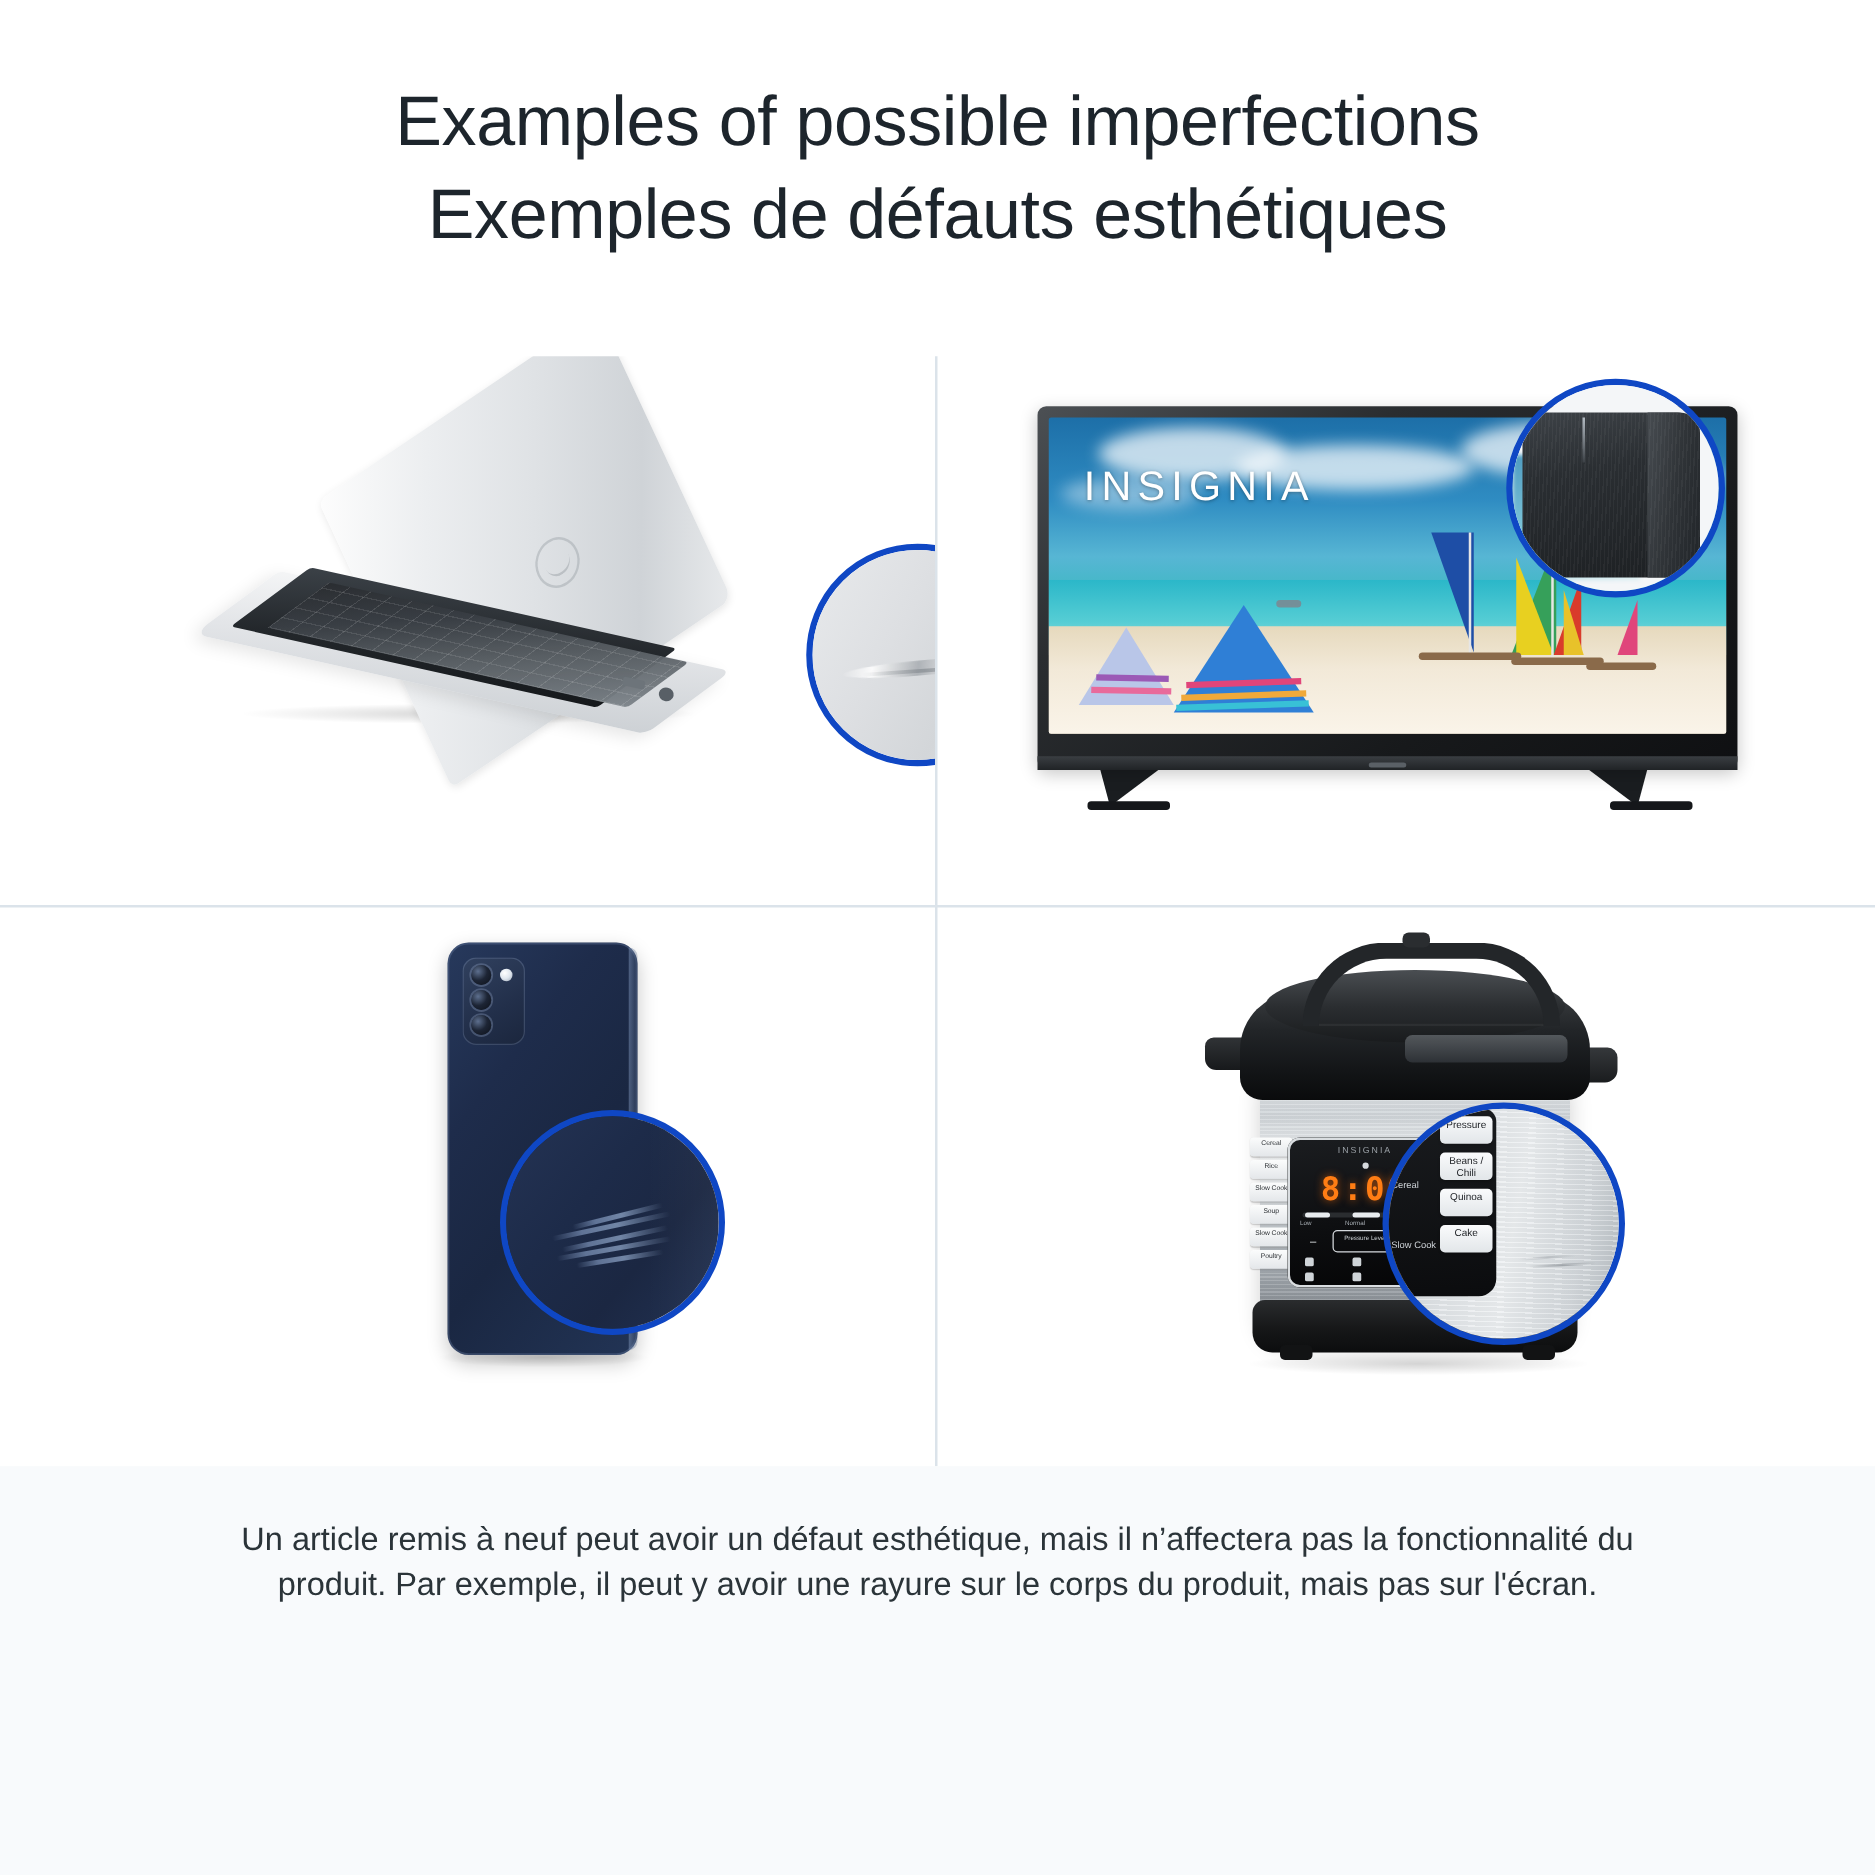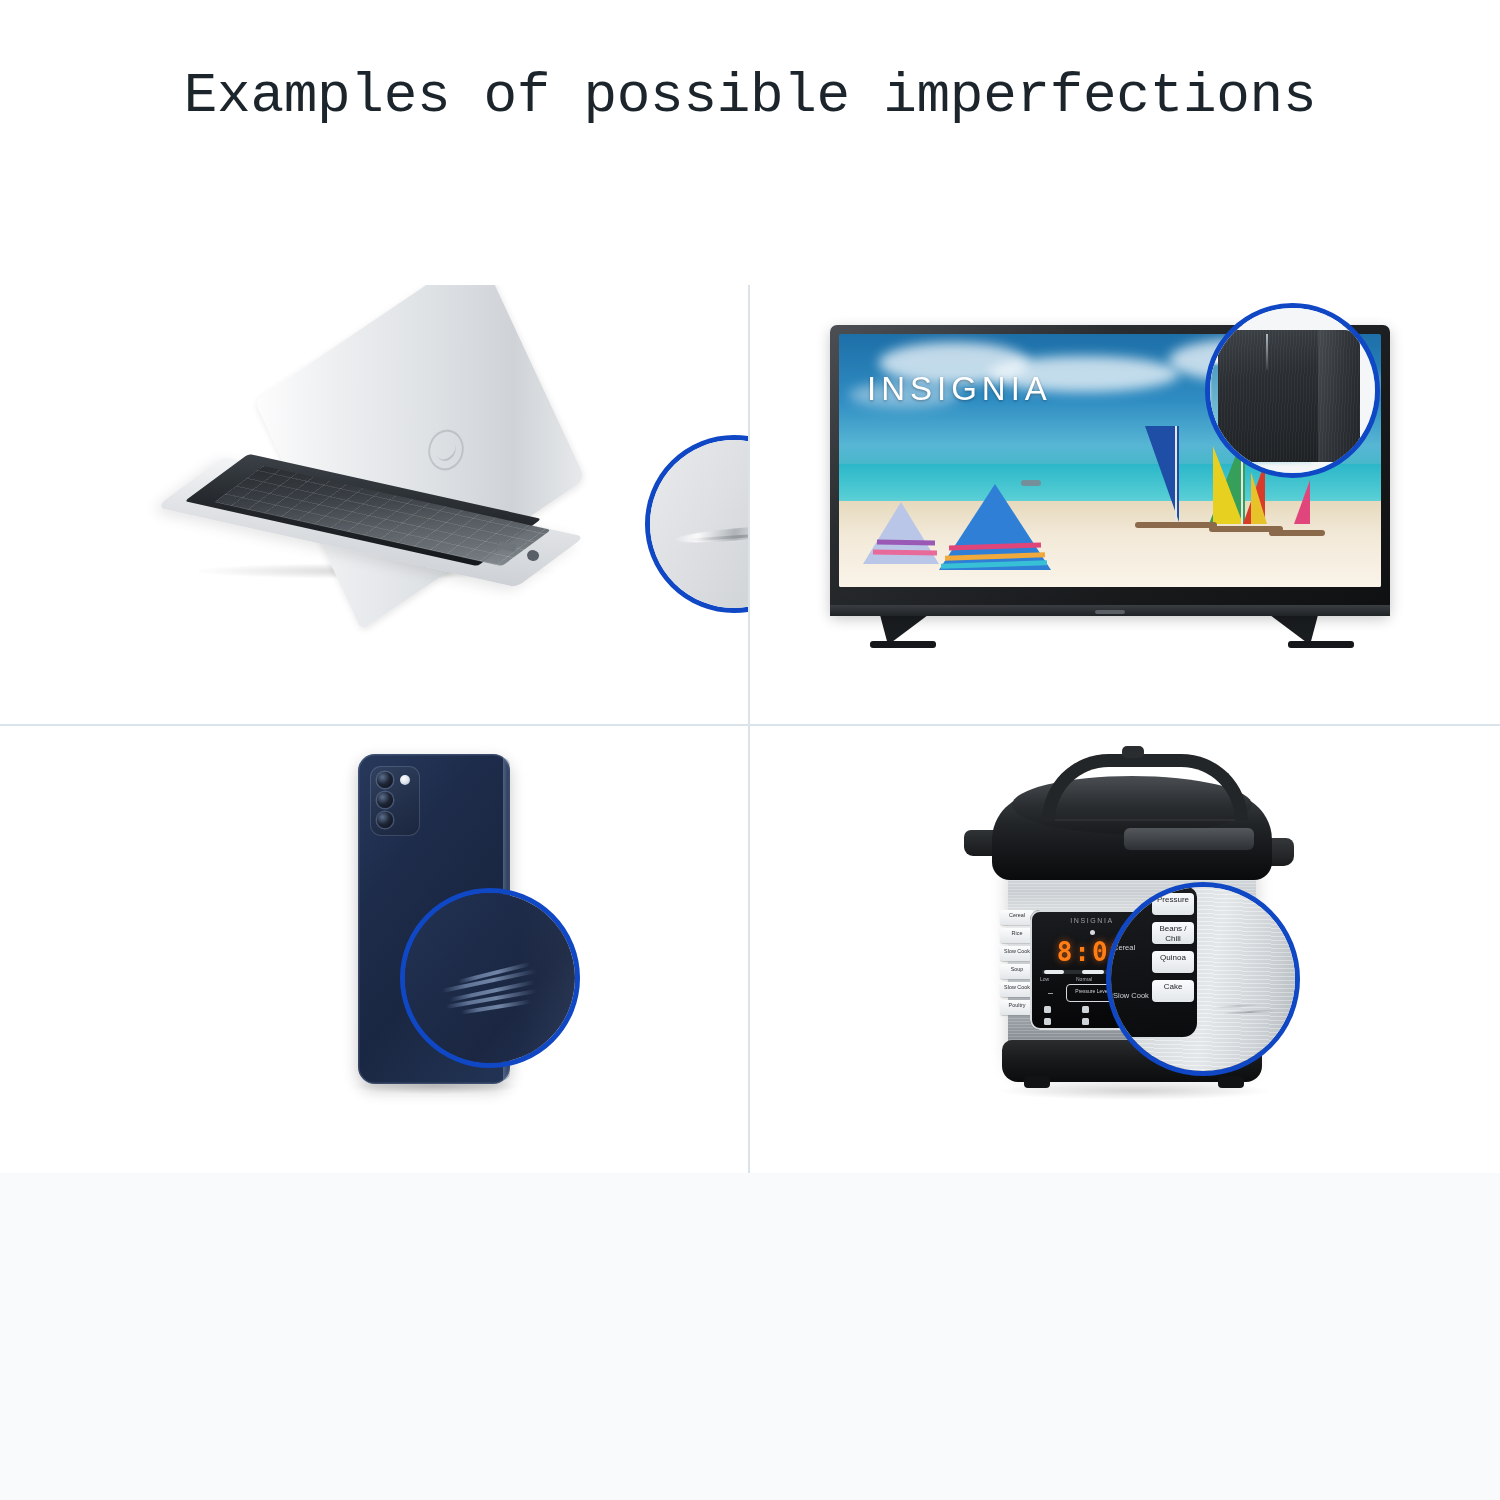--- a/index.html
+++ b/index.html
@@ -21,21 +21,20 @@
     position: absolute;
     left: 0;
     top: 60px;
     width: 1500px;
     text-align: center;
     line-height: 1.32;
     font-weight: 300;
     font-size: 56px;
     letter-spacing: -0.3px;
     color: #1d252c;
-    font-family: Liberation Mono, monospace;
   }
   .heading .line { display: block; }
 
   
   .grid {
     position: absolute;
     left: 0;
     top: 285px;
     width: 1500px;
     height: 888px;
@@ -450,20 +449,21 @@
     line-height: 1.40;
     font-weight: 400;
     color: #2b3439;
   }
 </style>
 </head>
 <body>
 
 <div class="heading">
   <span class="line">Examples of possible imperfections</span>
+  <span class="line">Exemples de défauts esthétiques</span>
 </div>
 
 <div class="grid">
 
   <div class="vdiv"></div>
   <div class="hdiv"></div>
 
   <div class="panel p-tl">
     <div class="stage">
       <div class="lt-wrap">
@@ -665,14 +665,15 @@
         </div>
 
       </div>
     </div>
   </div>
 
 </div>
 
 <div class="footer">
   <div class="footer-inner">
+    <p class="fp">Un article remis à neuf peut avoir un défaut esthétique, mais il n’affectera pas la fonctionnalité du produit. Par exemple, il peut y avoir une rayure sur le corps du produit, mais pas sur l'écran.</p>
   </div>
 </div>
 
 </body></html>

